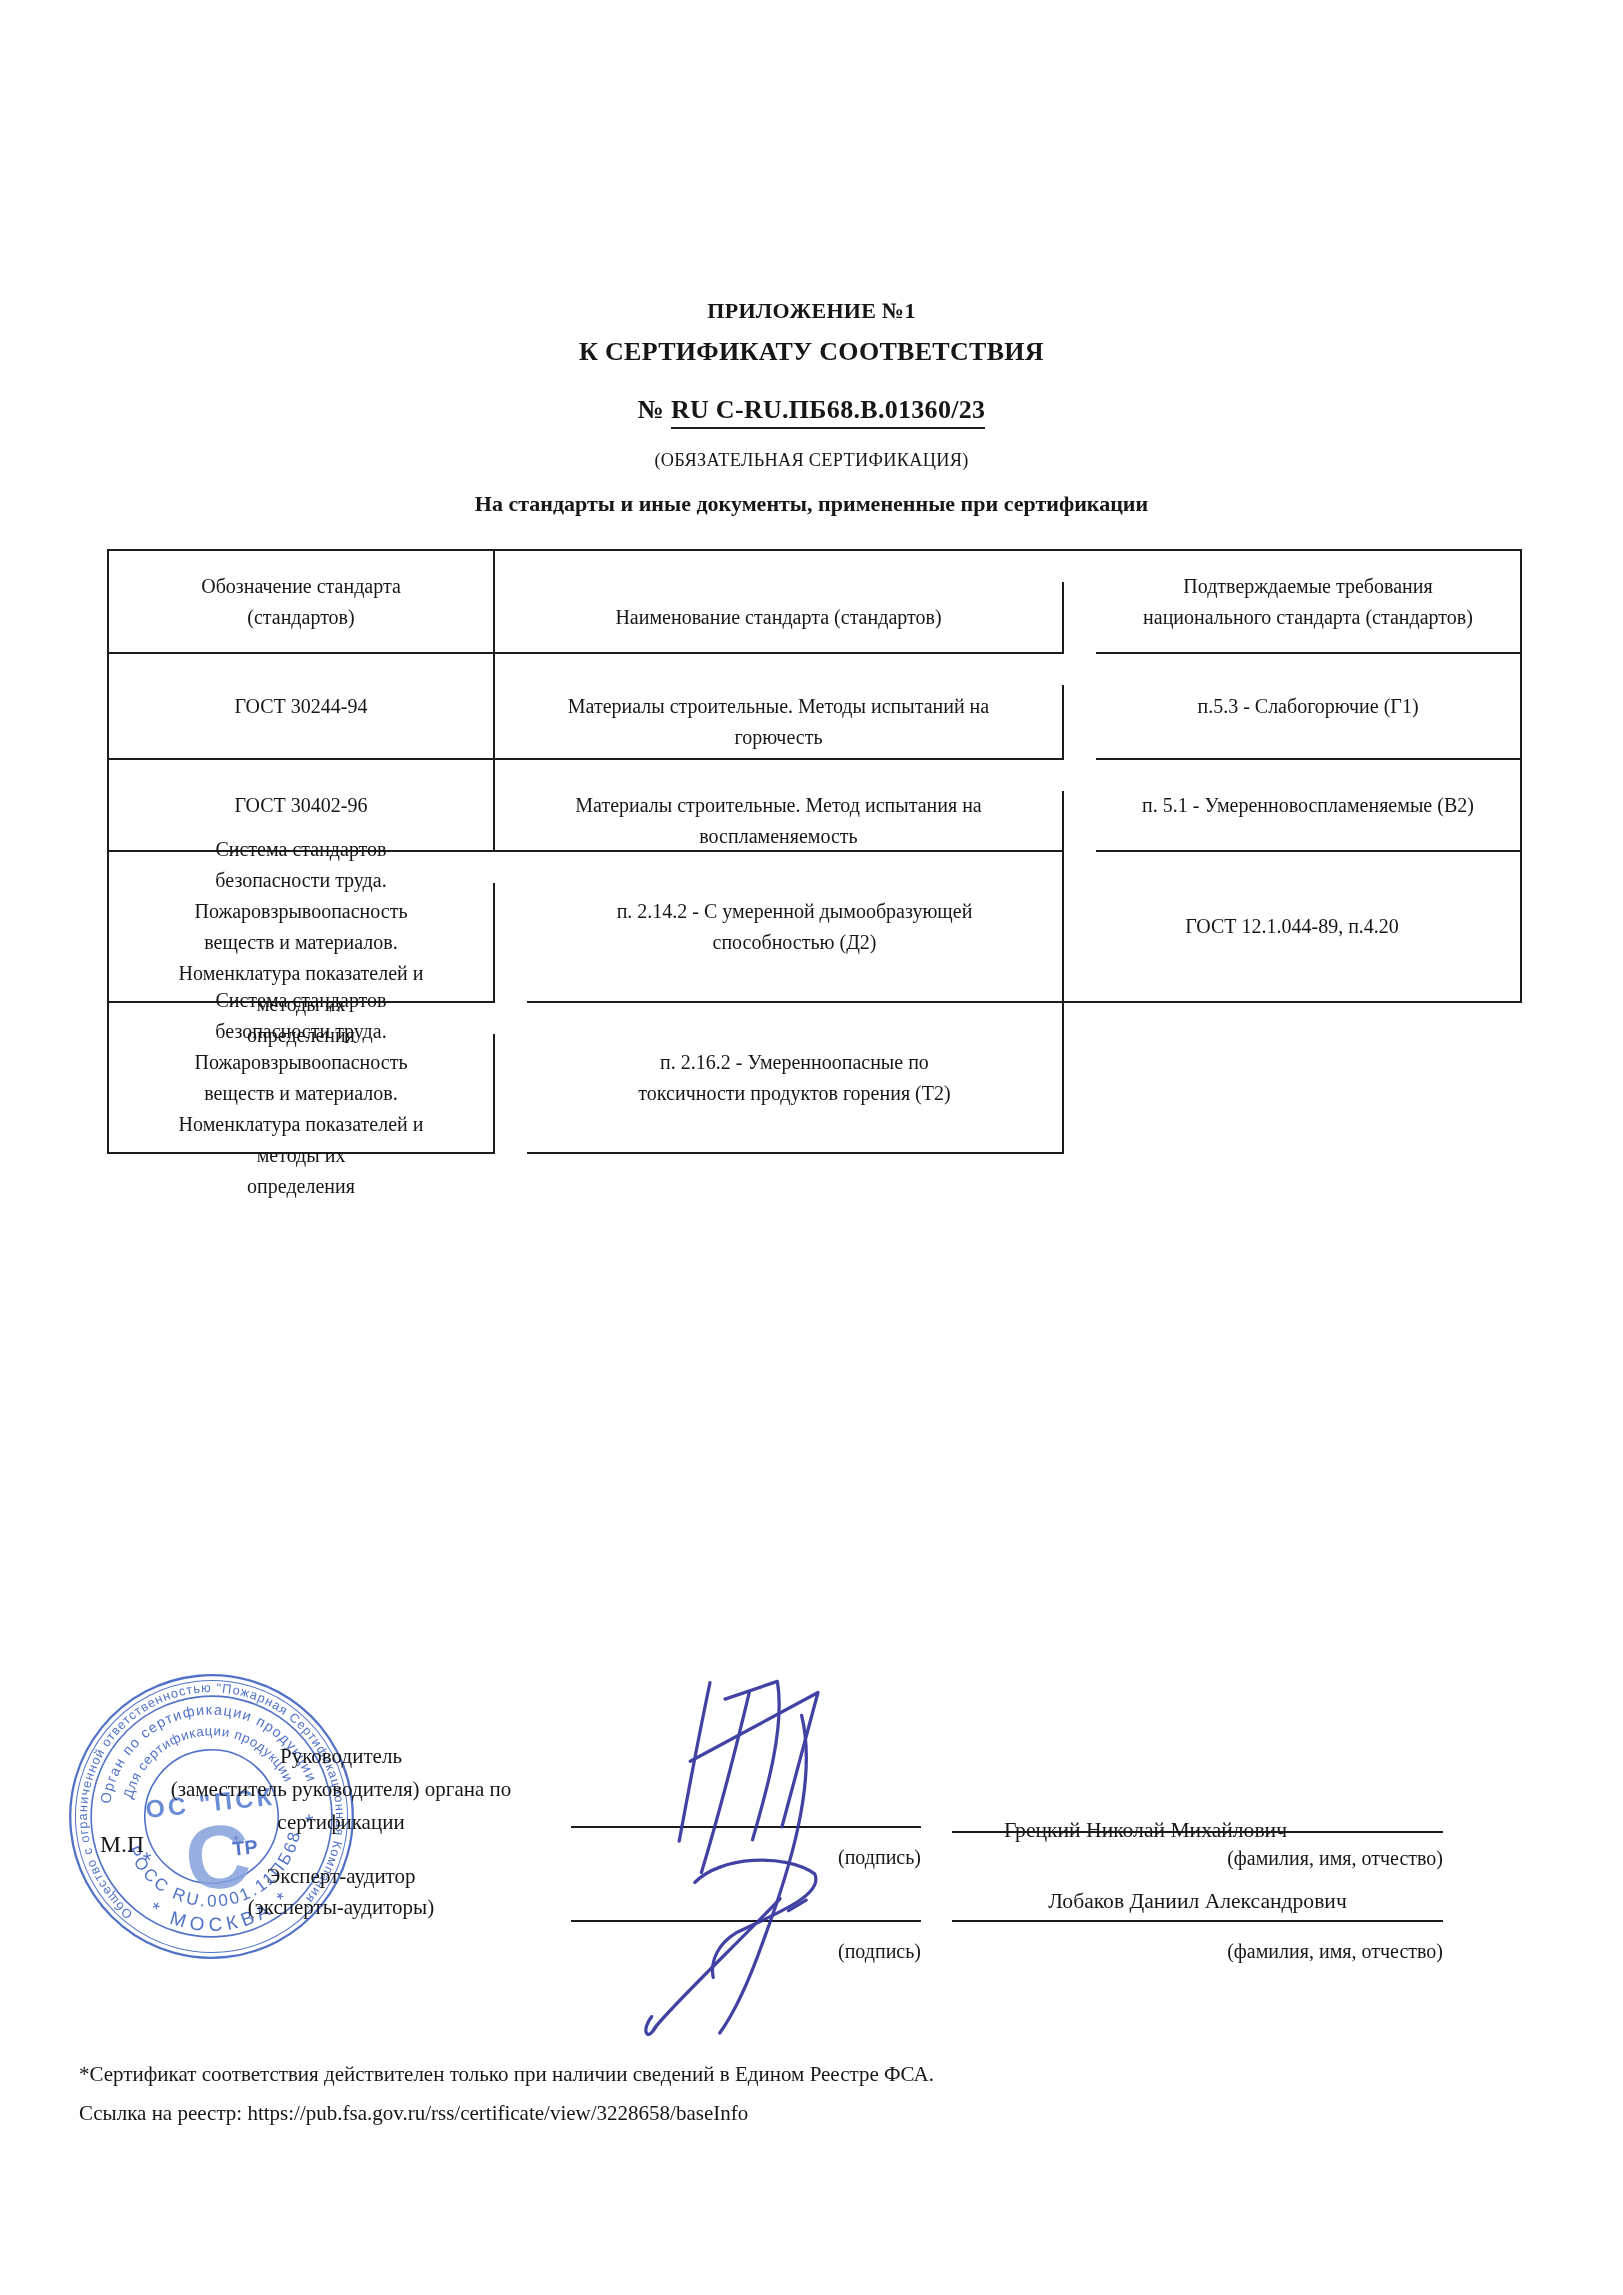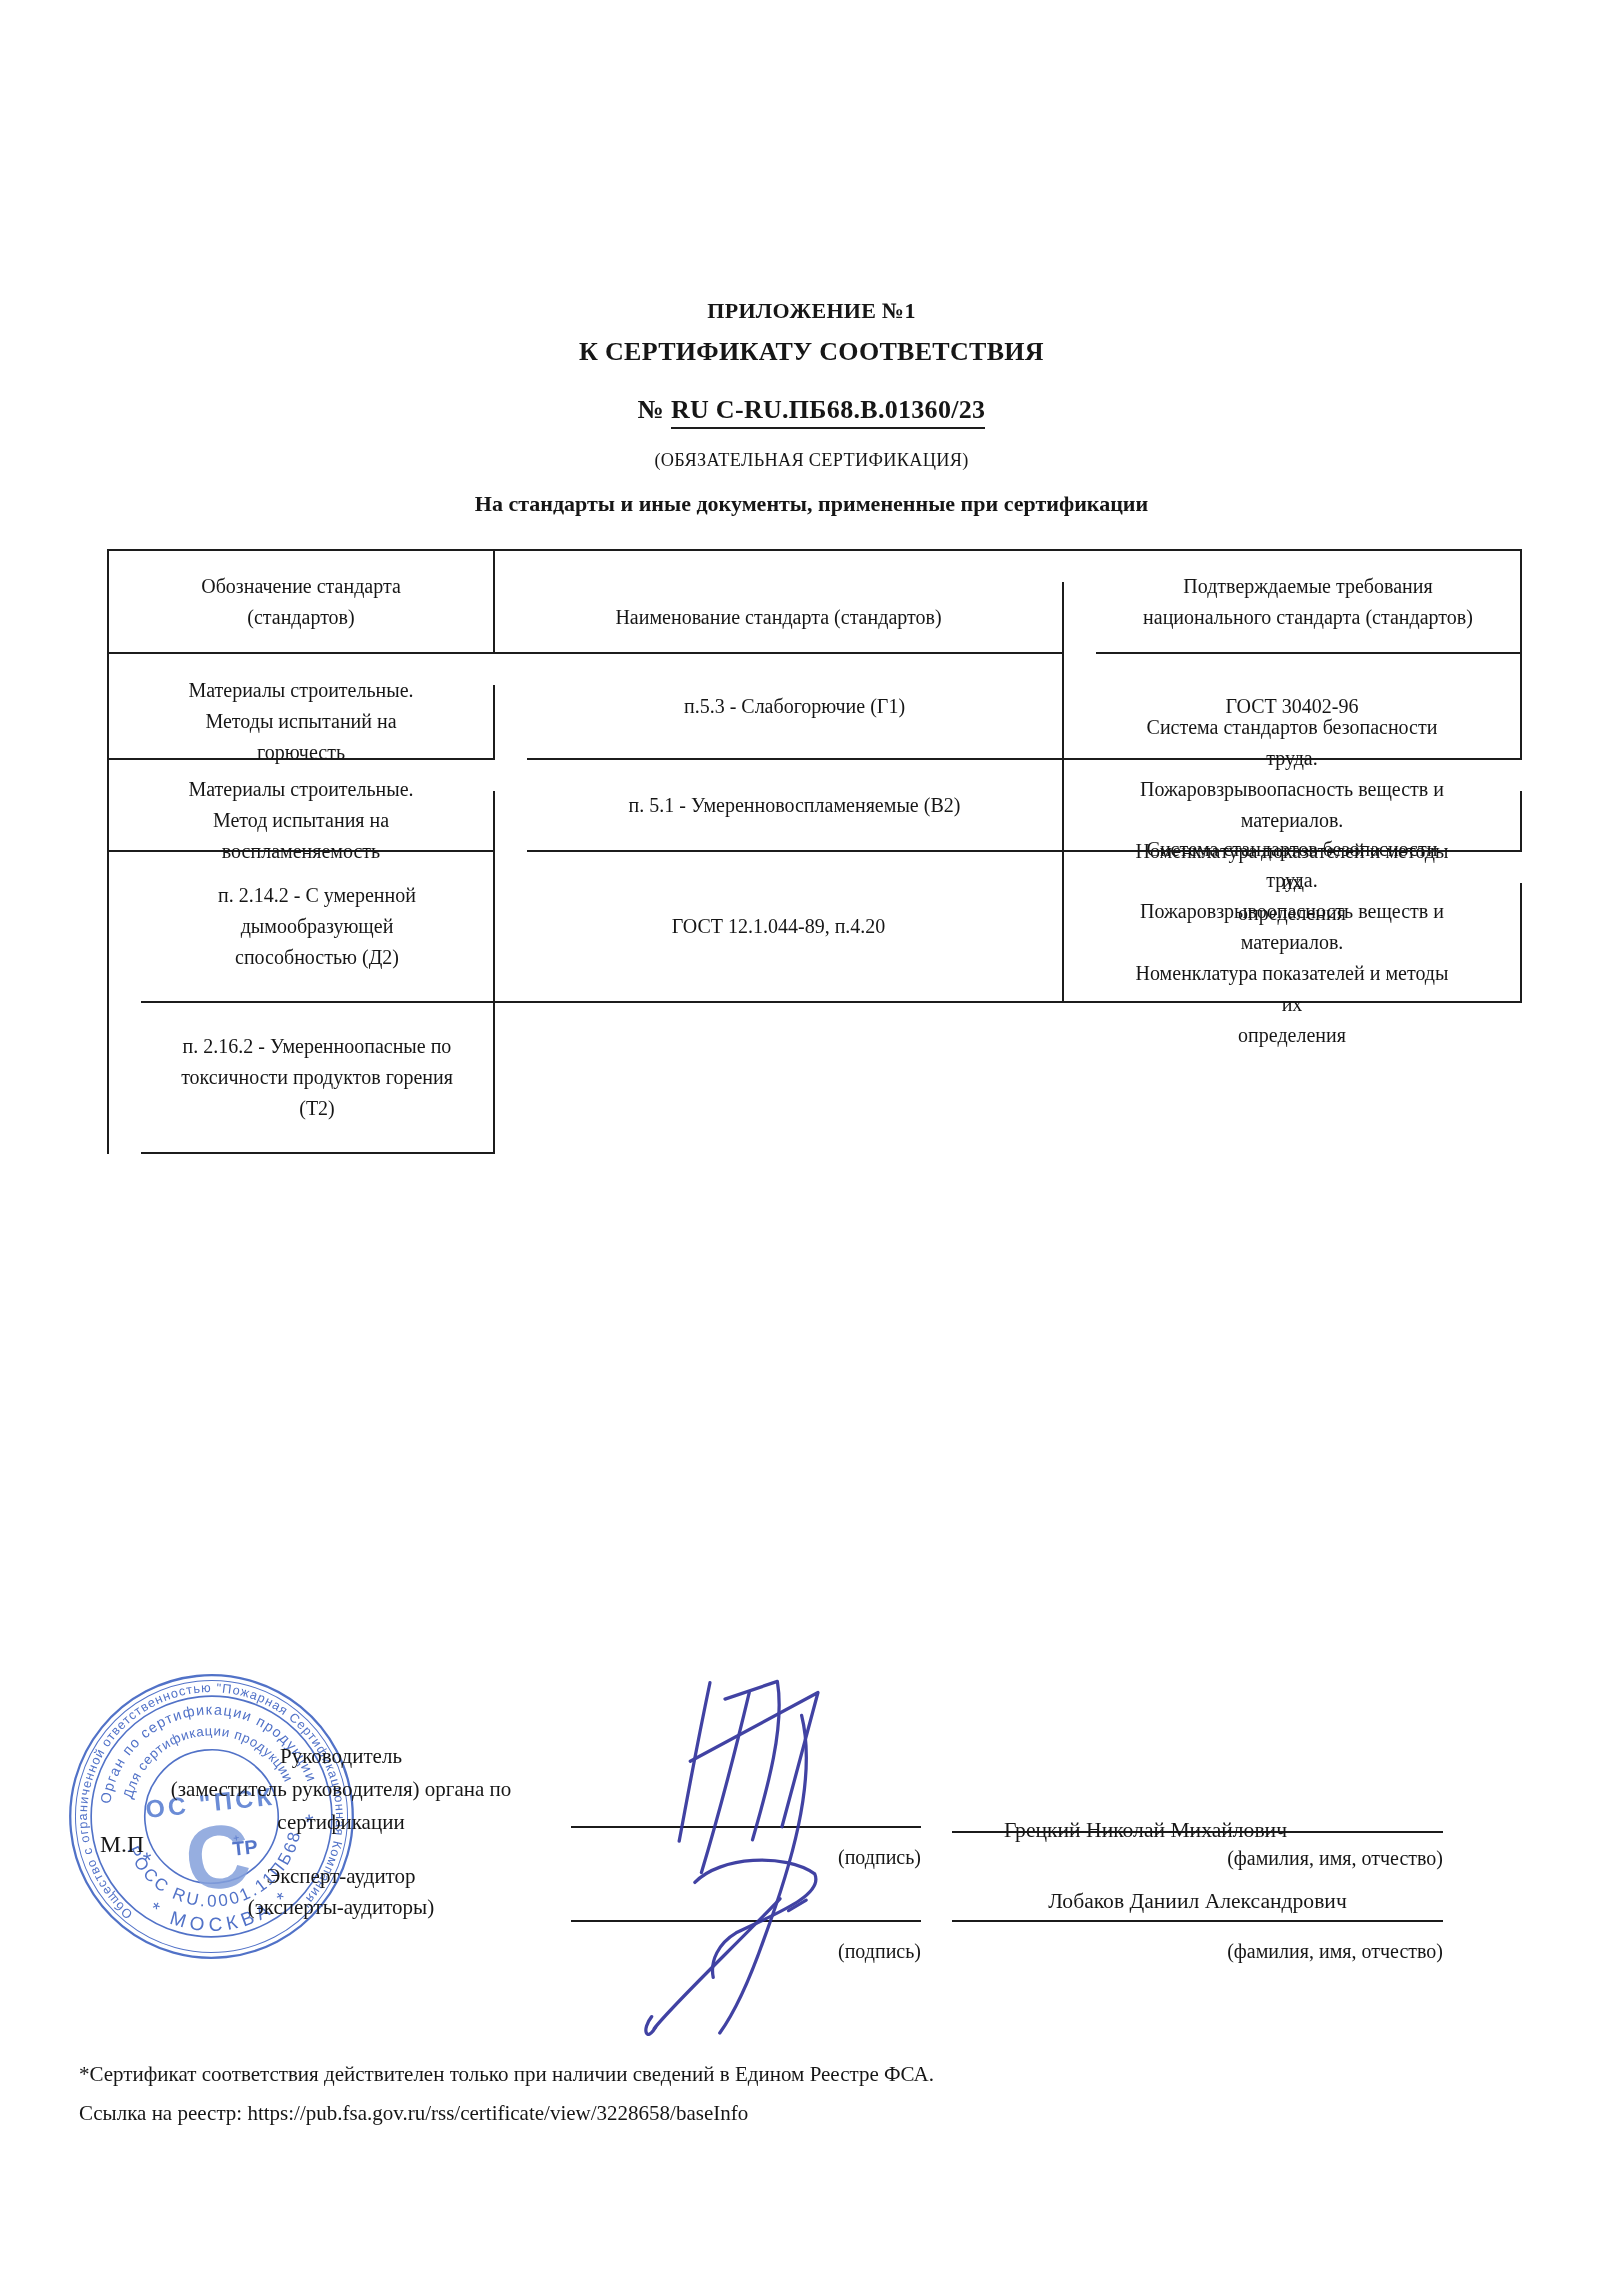--- a/index.html
+++ b/index.html
@@ -65,20 +65,21 @@
 <div class="abs ctr title4">(ОБЯЗАТЕЛЬНАЯ СЕРТИФИКАЦИЯ)</div>
 <div class="abs ctr title5">На стандарты и иные документы, примененные при сертификации</div>
 
 <div class="abs std-table">
   <div class="cell c0">Обозначение стандарта
 (стандартов)</div>
   <div class="cell c1">Наименование стандарта (стандартов)</div>
   <div class="cell c2">Подтверждаемые требования
 национального стандарта (стандартов)</div>
 
+  <div class="cell c0">ГОСТ 30244-94</div>
   <div class="cell c1">Материалы строительные. Методы испытаний на
 горючесть</div>
   <div class="cell c2">п.5.3 - Слабогорючие (Г1)</div>
 
   <div class="cell c0">ГОСТ 30402-96</div>
   <div class="cell c1">Материалы строительные. Метод испытания на
 воспламеняемость</div>
   <div class="cell c2">п. 5.1 - Умеренновоспламеняемые (В2)</div>
 
   <div class="cell c1">Система стандартов безопасности труда.

